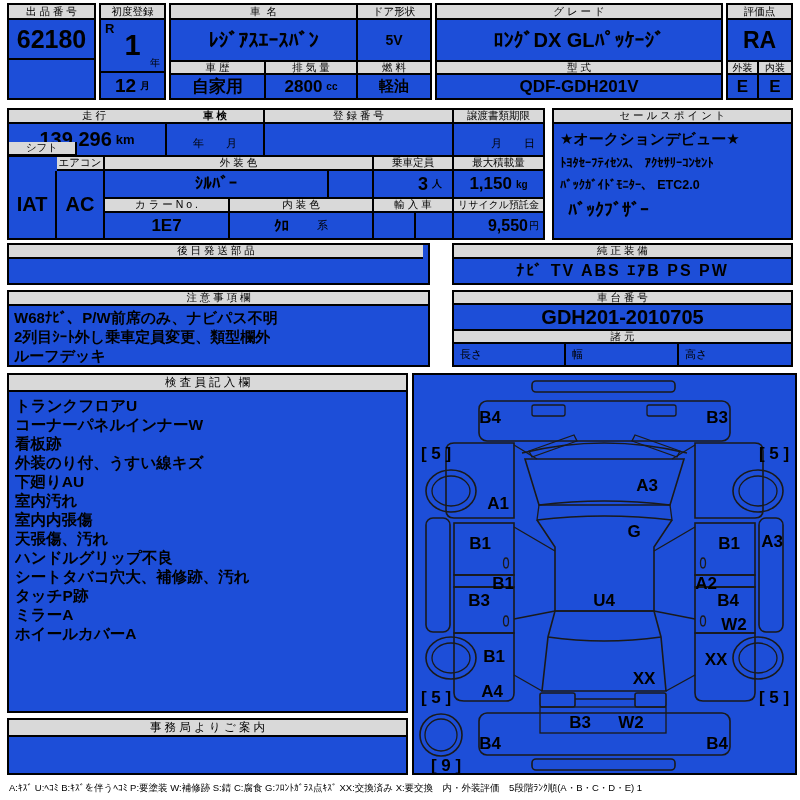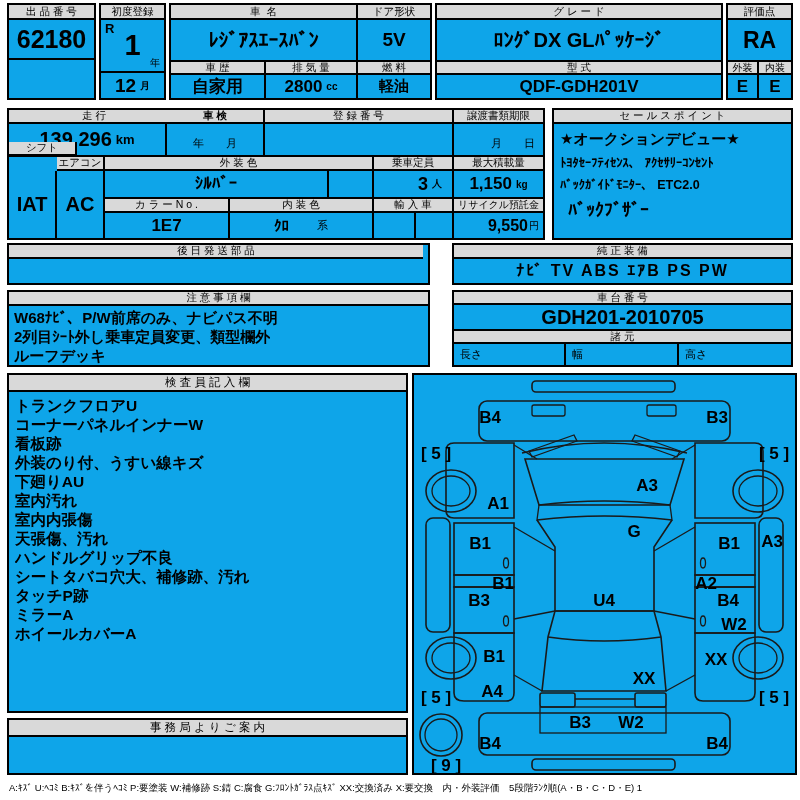--- a/index.html
+++ b/index.html
@@ -1,20 +1,20 @@
 <!DOCTYPE html>
 <html><head>
 <meta charset="utf-8">
 <style>
   html,body{margin:0;padding:0;background:#fff;}
   .sheet{
     position:relative;width:800px;height:800px;background:#fff;
     font-family:"Liberation Sans","DejaVu Sans",sans-serif;color:#000;overflow:hidden;
   }
-  .box{position:absolute;border:2px solid #000;box-sizing:border-box;background:#0ea5e9;}
+  .box{position:absolute;border:2px solid #000;box-sizing:border-box;background:#1d4ed8;}
   .c{position:absolute;box-sizing:border-box;display:flex;align-items:center;justify-content:center;overflow:hidden;white-space:pre;}
   .hd{background:#d9d9d9;font-size:10.5px;}
   .br{border-right:2px solid #000;}
   .bb{border-bottom:2px solid #000;}
   .vb{font-weight:bold;}
   .jl{justify-content:flex-start;text-align:center;}
   .jr{justify-content:flex-end;}
   .u{font-size:10px;font-weight:bold;margin-left:4px;}
   .lines{position:absolute;left:6px;right:4px;box-sizing:border-box;}
   .tline{font-weight:bold;white-space:pre;overflow:hidden;}
@@ -43,21 +43,21 @@
     <div class="c" style="left:0;top:68px;width:63px;height:25px;">
       <span class="vb" style="font-size:19px;">12</span>
       <span class="u">月</span>
     </div>
   </div>
 
   <div class="box" style="left:169px;top:3px;width:263px;height:97px;">
     <div class="c hd br bb" style="left:0;top:0;width:187px;height:15px;">車  名</div>
     <div class="c hd bb" style="left:187px;top:0;width:72px;height:15px;">ドア形状</div>
     <div class="c vb br bb" style="left:0;top:15px;width:187px;height:42px;font-size:20px;">ﾚｼﾞｱｽｴｰｽﾊﾞﾝ</div>
-    <div class="c vb bb" style="left:187px;top:15px;width:72px;height:42px;font-size:19px;">5V</div>
+    <div class="c vb bb" style="left:187px;top:15px;width:72px;height:42px;font-size:14px;">5V</div>
     <div class="c hd br bb" style="left:0;top:57px;width:95px;height:13px;">車 歴</div>
     <div class="c hd br bb" style="left:95px;top:57px;width:92px;height:13px;">排 気 量</div>
     <div class="c hd bb" style="left:187px;top:57px;width:72px;height:13px;">燃 料</div>
     <div class="c vb br" style="left:0;top:70px;width:95px;height:23px;font-size:17px;">自家用</div>
     <div class="c br" style="left:95px;top:70px;width:92px;height:23px;">
       <span class="vb" style="font-size:17px;">2800</span>
       <span class="u">cc</span>
     </div>
     <div class="c vb" style="left:187px;top:70px;width:72px;height:23px;font-size:15px;">軽油</div>
   </div>

